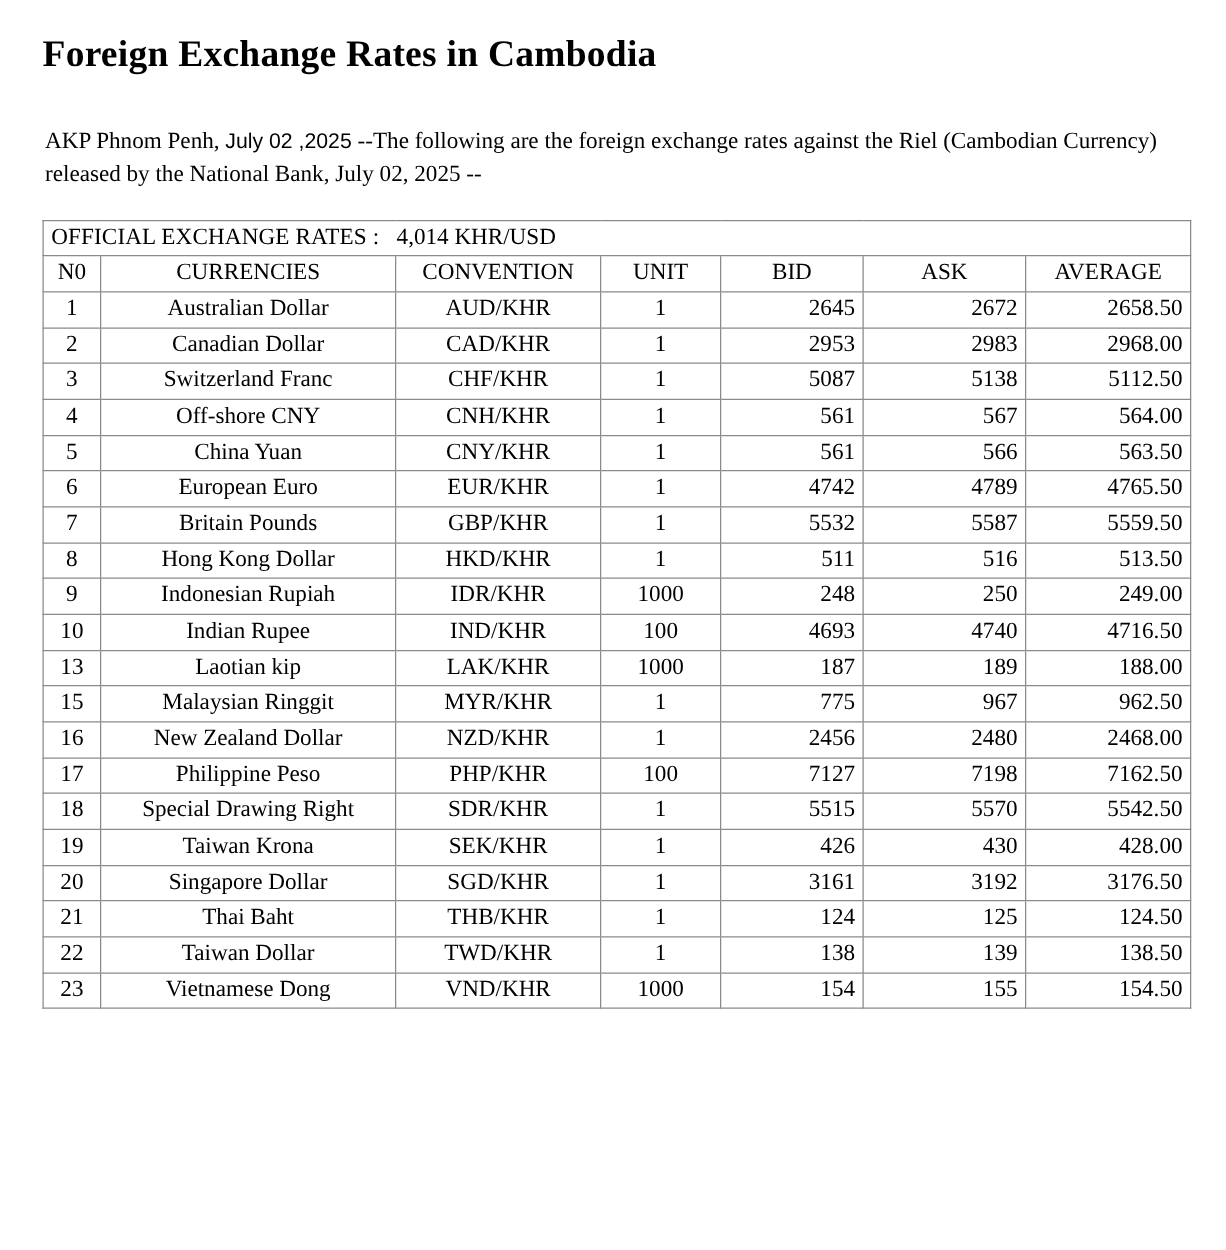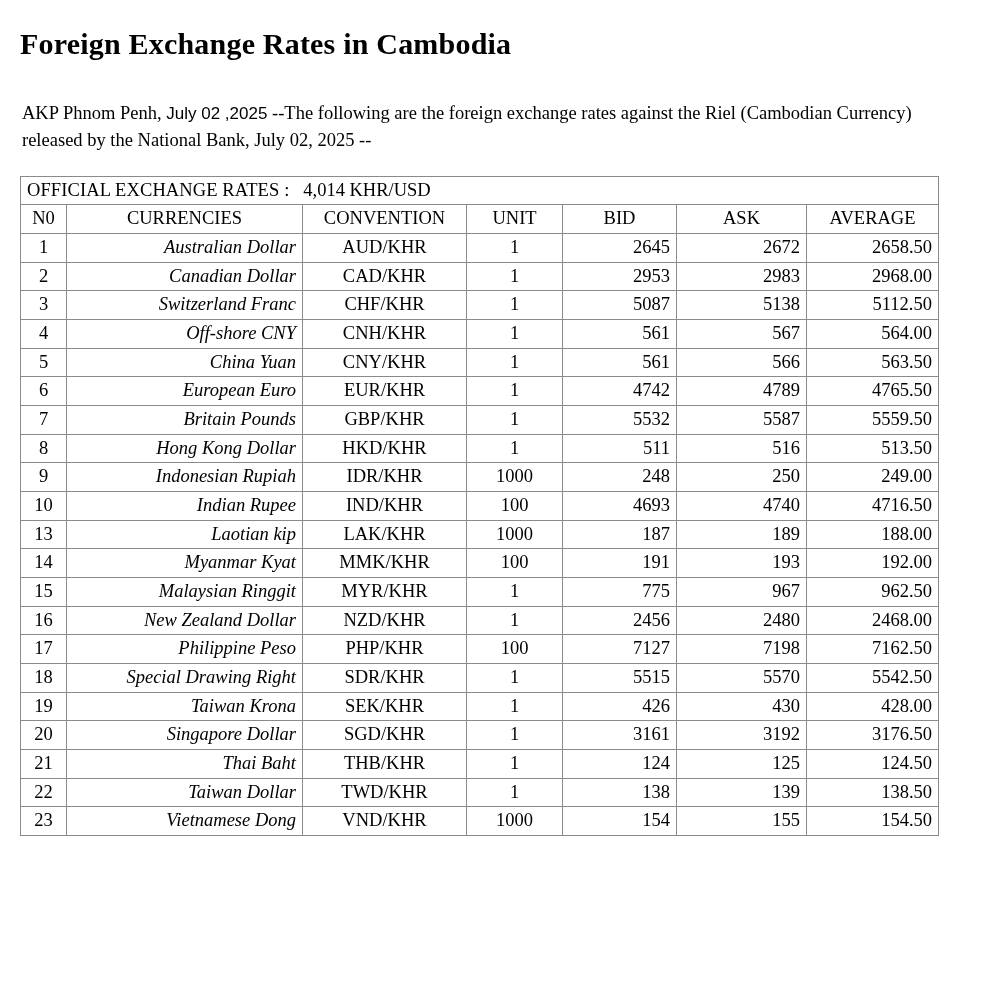--- a/index.html
+++ b/index.html
@@ -7,21 +7,21 @@
     padding: 0;
     background: #ffffff;
   }
   body {
     width: 981px;
     min-height: 1000px;
     font-family: "Liberation Serif", "DejaVu Serif", serif;
     color: #000000;
   }
   .page {
-    padding: 18px 30px 10px 16px;
+    padding: 18px 30px 10px 30px;
     box-sizing: border-box;
     width: 981px;
   }
   .doc-title {
     font-family: "Liberation Serif", "DejaVu Serif", serif;
     font-weight: bold;
     font-size: 30px;
     line-height: 1.2;
     margin: 8px 0 0 4px;
     letter-spacing: 0.2px;
@@ -63,21 +63,21 @@
   .official-label { letter-spacing: 0.1px; }
   thead th { text-align: center; }
   col.c-no      { width: 46px; }
   col.c-cur     { width: 236px; }
   col.c-conv    { width: 164px; }
   col.c-unit    { width: 96px; }
   col.c-bid     { width: 114px; }
   col.c-ask     { width: 130px; }
   col.c-avg     { width: 132px; }
   td.no    { text-align: center; }
-  td.cur   { text-align: right; padding-left: 8px; font-style: italic; }
+  td.cur   { text-align: center; padding-left: 8px; }
   td.conv  { text-align: center; margin-left: 27px; }
   td.unit  { text-align: center; }
   td.num   { text-align: right; padding-right: 8px; }
 </style>
 </head>
 <body>
 
 <div class="page">
 
   <h1 class="doc-title">Foreign Exchange Rates in Cambodia</h1>
@@ -207,29 +207,20 @@
         <tr>
           <td class="no">13</td>
           <td class="cur">Laotian kip</td>
           <td class="conv">LAK/KHR</td>
           <td class="unit">1000</td>
           <td class="num">187</td>
           <td class="num">189</td>
           <td class="num">188.00</td>
         </tr>
         <tr>
-          <td class="no">14</td>
-          <td class="cur">Myanmar Kyat</td>
-          <td class="conv">MMK/KHR</td>
-          <td class="unit">100</td>
-          <td class="num">191</td>
-          <td class="num">193</td>
-          <td class="num">192.00</td>
-        </tr>
-        <tr>
           <td class="no">15</td>
           <td class="cur">Malaysian Ringgit</td>
           <td class="conv">MYR/KHR</td>
           <td class="unit">1</td>
           <td class="num">775</td>
           <td class="num">967</td>
           <td class="num">962.50</td>
         </tr>
         <tr>
           <td class="no">16</td>

